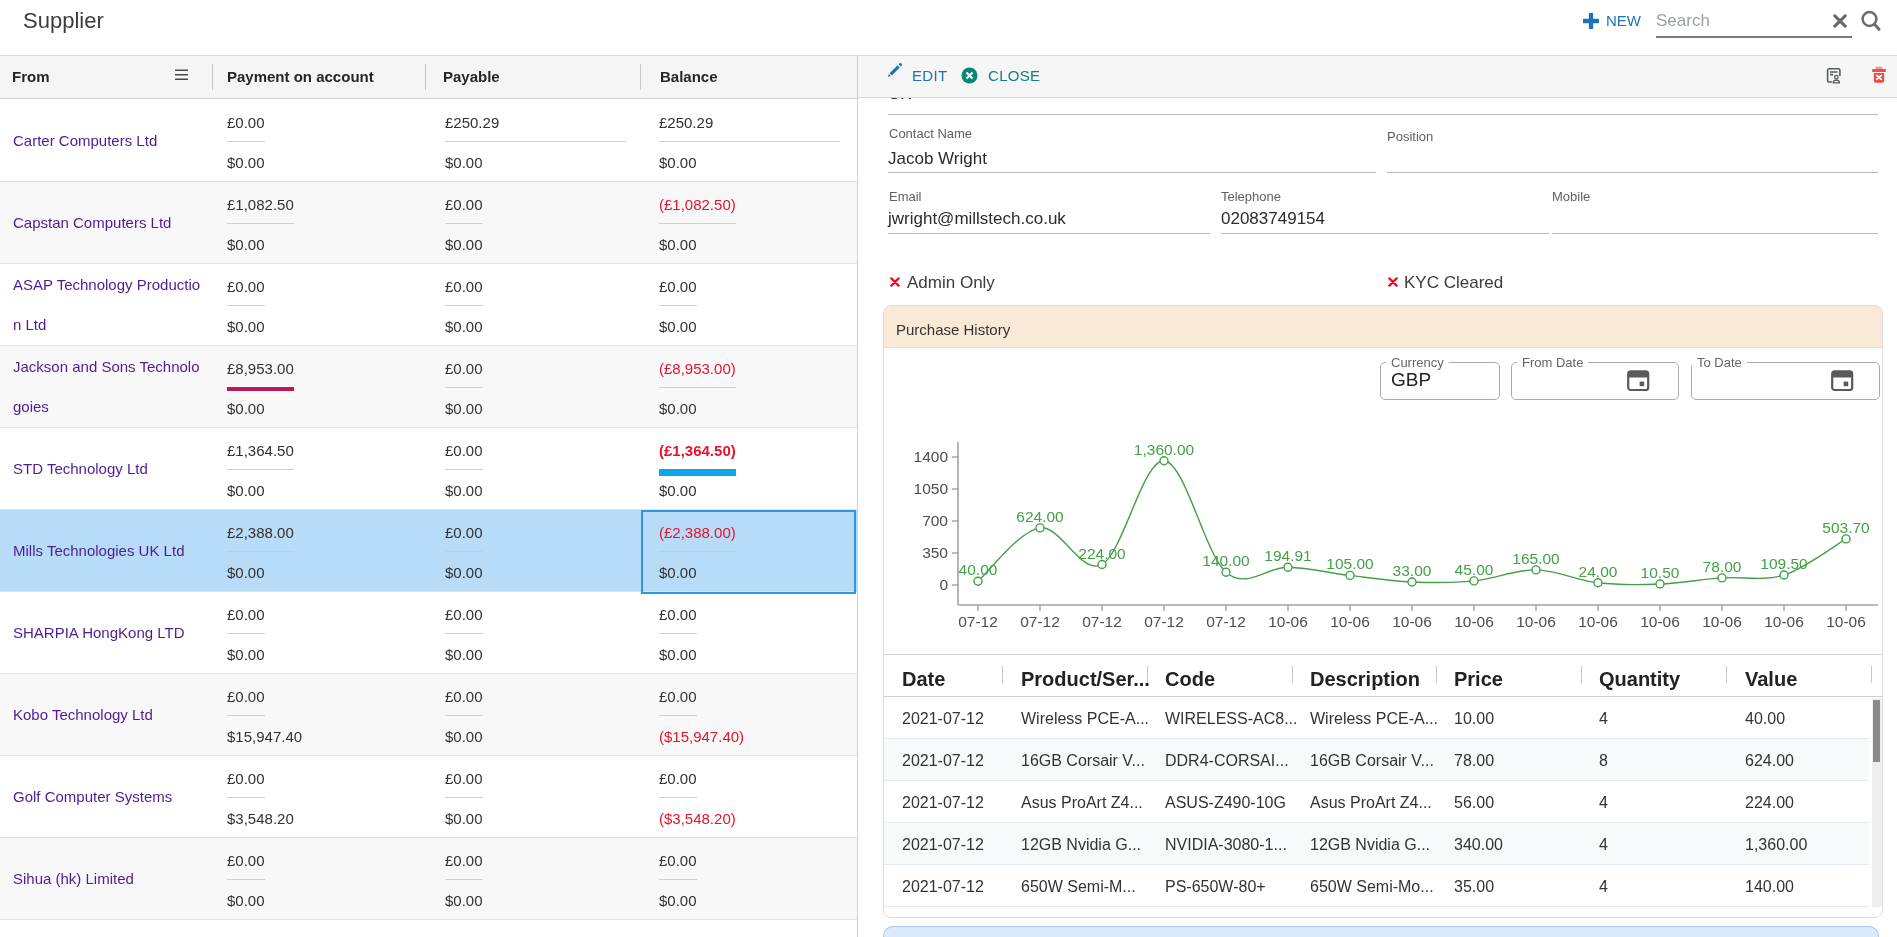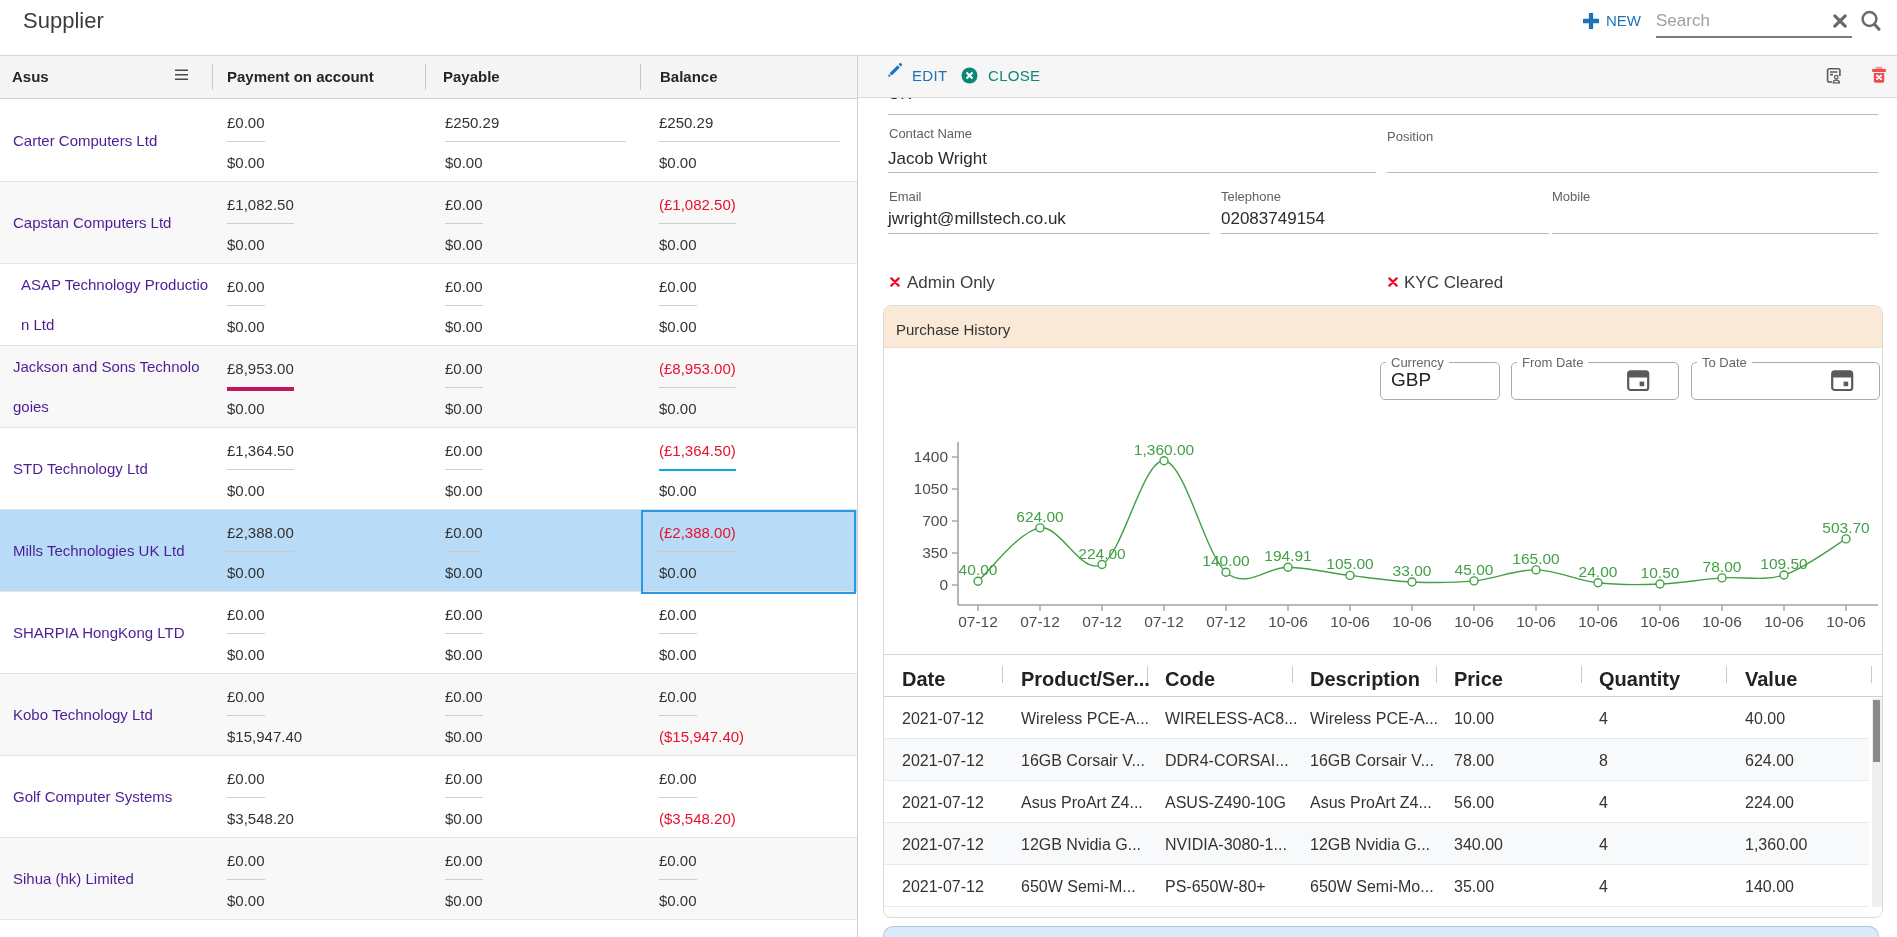--- a/index.html
+++ b/index.html
@@ -32,21 +32,21 @@
 <div class="abs" style="left:1656px;top:36px;width:196px;height:2px;background:#7a7a7a"></div>
 <svg class="abs" style="left:1833px;top:14px" width="14" height="14" viewBox="0 0 14 14">
  <path d="M1.8 1.8 L12.2 12.2 M12.2 1.8 L1.8 12.2" stroke="#686868" stroke-width="3.1" stroke-linecap="round"></path>
 </svg>
 <svg class="abs" style="left:1859px;top:9px" width="22" height="22" viewBox="0 0 22 22">
  <circle cx="10.5" cy="10" r="6.9" fill="none" stroke="#6b6b6b" stroke-width="2.5"></circle>
  <line x1="15.5" y1="15.2" x2="20" y2="20.3" stroke="#6b6b6b" stroke-width="3" stroke-linecap="round"></line>
 </svg>
 
 <div class="abs" style="left:0;top:56px;width:857px;height:43px;background:#f5f5f5;border-bottom:1px solid #cfcfcf"></div>
-<div class="abs hd" style="left:12px;top:68px">Asus</div>
+<div class="abs hd" style="left:12px;top:68px">From</div>
 <div class="abs hd" style="left:227px;top:68px">Payment on account</div>
 <div class="abs hd" style="left:443px;top:68px">Payable</div>
 <div class="abs hd" style="left:660px;top:68px">Balance</div>
 <svg class="abs" style="left:175px;top:69px" width="13" height="12" viewBox="0 0 13 12">
  <path d="M0 1.2 H13 M0 5.7 H13 M0 10.2 H13" stroke="#4a4a4a" stroke-width="1.6"></path>
 </svg>
 <div class="abs" style="left:212px;top:64px;width:1px;height:26px;background:#c8c8c8"></div>
 <div class="abs" style="left:425px;top:64px;width:1px;height:26px;background:#c8c8c8"></div>
 <div class="abs" style="left:640px;top:64px;width:1px;height:26px;background:#c8c8c8"></div>
 
@@ -62,21 +62,21 @@
 <div class="abs row" style="top:182px;background:#f8f8f8">
 <div class="abs nm" style="left:13px;top:21px;line-height:40px;">Capstan Computers Ltd</div>
 <div class="abs" style="left:227px;top:13.5px"><span class="mv" style="border-bottom:1px solid #cfcfcf;">£1,082.50</span></div>
 <div class="abs mv" style="left:227px;top:54.5px">$0.00</div>
 <div class="abs" style="left:445px;top:13.5px"><span class="mv" style="border-bottom:1px solid #cfcfcf;">£0.00</span></div>
 <div class="abs mv" style="left:445px;top:54.5px">$0.00</div>
 <div class="abs" style="left:659px;top:13.5px"><span class="mv red" style="border-bottom:1px solid #cfcfcf;">(£1,082.50)</span></div>
 <div class="abs mv" style="left:659px;top:54.5px">$0.00</div>
 </div>
 <div class="abs row" style="top:264px;background:#fff">
-<div class="abs nm" style="left:13px;top:1px;line-height:40px;margin-left:8px;">ASAP Technology Productio<br>n Ltd</div>
+<div class="abs nm" style="left:13px;top:1px;line-height:40px;">ASAP Technology Productio<br>n Ltd</div>
 <div class="abs" style="left:227px;top:13.5px"><span class="mv" style="border-bottom:1px solid #cfcfcf;">£0.00</span></div>
 <div class="abs mv" style="left:227px;top:54.5px">$0.00</div>
 <div class="abs" style="left:445px;top:13.5px"><span class="mv" style="border-bottom:1px solid #cfcfcf;">£0.00</span></div>
 <div class="abs mv" style="left:445px;top:54.5px">$0.00</div>
 <div class="abs" style="left:659px;top:13.5px"><span class="mv" style="border-bottom:1px solid #cfcfcf;">£0.00</span></div>
 <div class="abs mv" style="left:659px;top:54.5px">$0.00</div>
 </div>
 <div class="abs row" style="top:346px;background:#f8f8f8">
 <div class="abs nm" style="left:13px;top:1px;line-height:40px;">Jackson and Sons Technolo<br>goies</div>
 <div class="abs" style="left:227px;top:13.5px"><span class="mv" style="border-bottom:4px solid #be185d;">£8,953.00</span></div>
@@ -85,21 +85,21 @@
 <div class="abs mv" style="left:445px;top:54.5px">$0.00</div>
 <div class="abs" style="left:659px;top:13.5px"><span class="mv red" style="border-bottom:1px solid #cfcfcf;">(£8,953.00)</span></div>
 <div class="abs mv" style="left:659px;top:54.5px">$0.00</div>
 </div>
 <div class="abs row" style="top:428px;background:#fff">
 <div class="abs nm" style="left:13px;top:21px;line-height:40px;">STD Technology Ltd</div>
 <div class="abs" style="left:227px;top:13.5px"><span class="mv" style="border-bottom:1px solid #cfcfcf;">£1,364.50</span></div>
 <div class="abs mv" style="left:227px;top:54.5px">$0.00</div>
 <div class="abs" style="left:445px;top:13.5px"><span class="mv" style="border-bottom:1px solid #cfcfcf;">£0.00</span></div>
 <div class="abs mv" style="left:445px;top:54.5px">$0.00</div>
-<div class="abs" style="left:659px;top:13.5px"><span class="mv red" style="border-bottom:2px solid #0ea5e9;">(£1,364.50)</span></div>
+<div class="abs" style="left:659px;top:13.5px"><span class="mv red" style="border-bottom:7px solid #0ea5e9;font-weight:bold;">(£1,364.50)</span></div>
 <div class="abs mv" style="left:659px;top:54.5px">$0.00</div>
 </div>
 <div class="abs row" style="top:510px;background:#b8dcf7">
 <div class="abs nm" style="left:13px;top:21px;line-height:40px;">Mills Technologies UK Ltd</div>
 <div class="abs" style="left:227px;top:13.5px"><span class="mv" style="border-bottom:1px solid #d7c8b8;">£2,388.00</span></div>
 <div class="abs mv" style="left:227px;top:54.5px">$0.00</div>
 <div class="abs" style="left:445px;top:13.5px"><span class="mv" style="border-bottom:1px solid #d7c8b8;">£0.00</span></div>
 <div class="abs mv" style="left:445px;top:54.5px">$0.00</div>
 <div class="abs" style="left:659px;top:13.5px"><span class="mv red" style="border-bottom:1px solid #d7c8b8;">(£2,388.00)</span></div>
 <div class="abs mv" style="left:659px;top:54.5px">$0.00</div>
@@ -209,21 +209,21 @@
 <div class="abs" style="left:1391px;top:369px;font-size:19px;color:#222">GBP</div>
 <fieldset class="abs" style="left:1511px;top:355px;width:168px;height:45px;border:1px solid #ababab;border-radius:5px">
 <legend class="flbl" style="margin-left:5px">From Date</legend>
   </fieldset>
 <svg class="abs" style="left:1626px;top:368px" width="25" height="25" viewBox="0 0 25 25">
  <rect x="2.2" y="3.4" width="20" height="18.6" rx="2.6" fill="none" stroke="#5a5a5a" stroke-width="2.2"></rect>
  <path d="M2.2 6 a2.6 2.6 0 0 1 2.6 -2.6 H20 a2.6 2.6 0 0 1 2.6 2.6 V9.6 H2.2 Z" fill="#5a5a5a"></path>
  <rect x="13.6" y="13.6" width="4.6" height="4.6" fill="#5a5a5a"></rect>
 </svg>
 <fieldset class="abs" style="left:1691px;top:355px;width:189px;height:45px;border:1px solid #ababab;border-radius:5px">
-<legend class="flbl" style="margin-left:5px">To Date</legend>
+<legend class="flbl" style="">To Date</legend>
   </fieldset>
 <svg class="abs" style="left:1830px;top:368px" width="25" height="25" viewBox="0 0 25 25">
  <rect x="2.2" y="3.4" width="20" height="18.6" rx="2.6" fill="none" stroke="#5a5a5a" stroke-width="2.2"></rect>
  <path d="M2.2 6 a2.6 2.6 0 0 1 2.6 -2.6 H20 a2.6 2.6 0 0 1 2.6 2.6 V9.6 H2.2 Z" fill="#5a5a5a"></path>
  <rect x="13.6" y="13.6" width="4.6" height="4.6" fill="#5a5a5a"></rect>
 </svg>
 
 <svg class="abs" style="left:883px;top:435px" width="1005" height="200" viewBox="0 0 1005 200">
 <line x1="75" y1="7" x2="75" y2="170" stroke="#a3a3a3" stroke-width="1.6"></line>
 <line x1="75" y1="170" x2="995" y2="170" stroke="#a3a3a3" stroke-width="1.6"></line>

